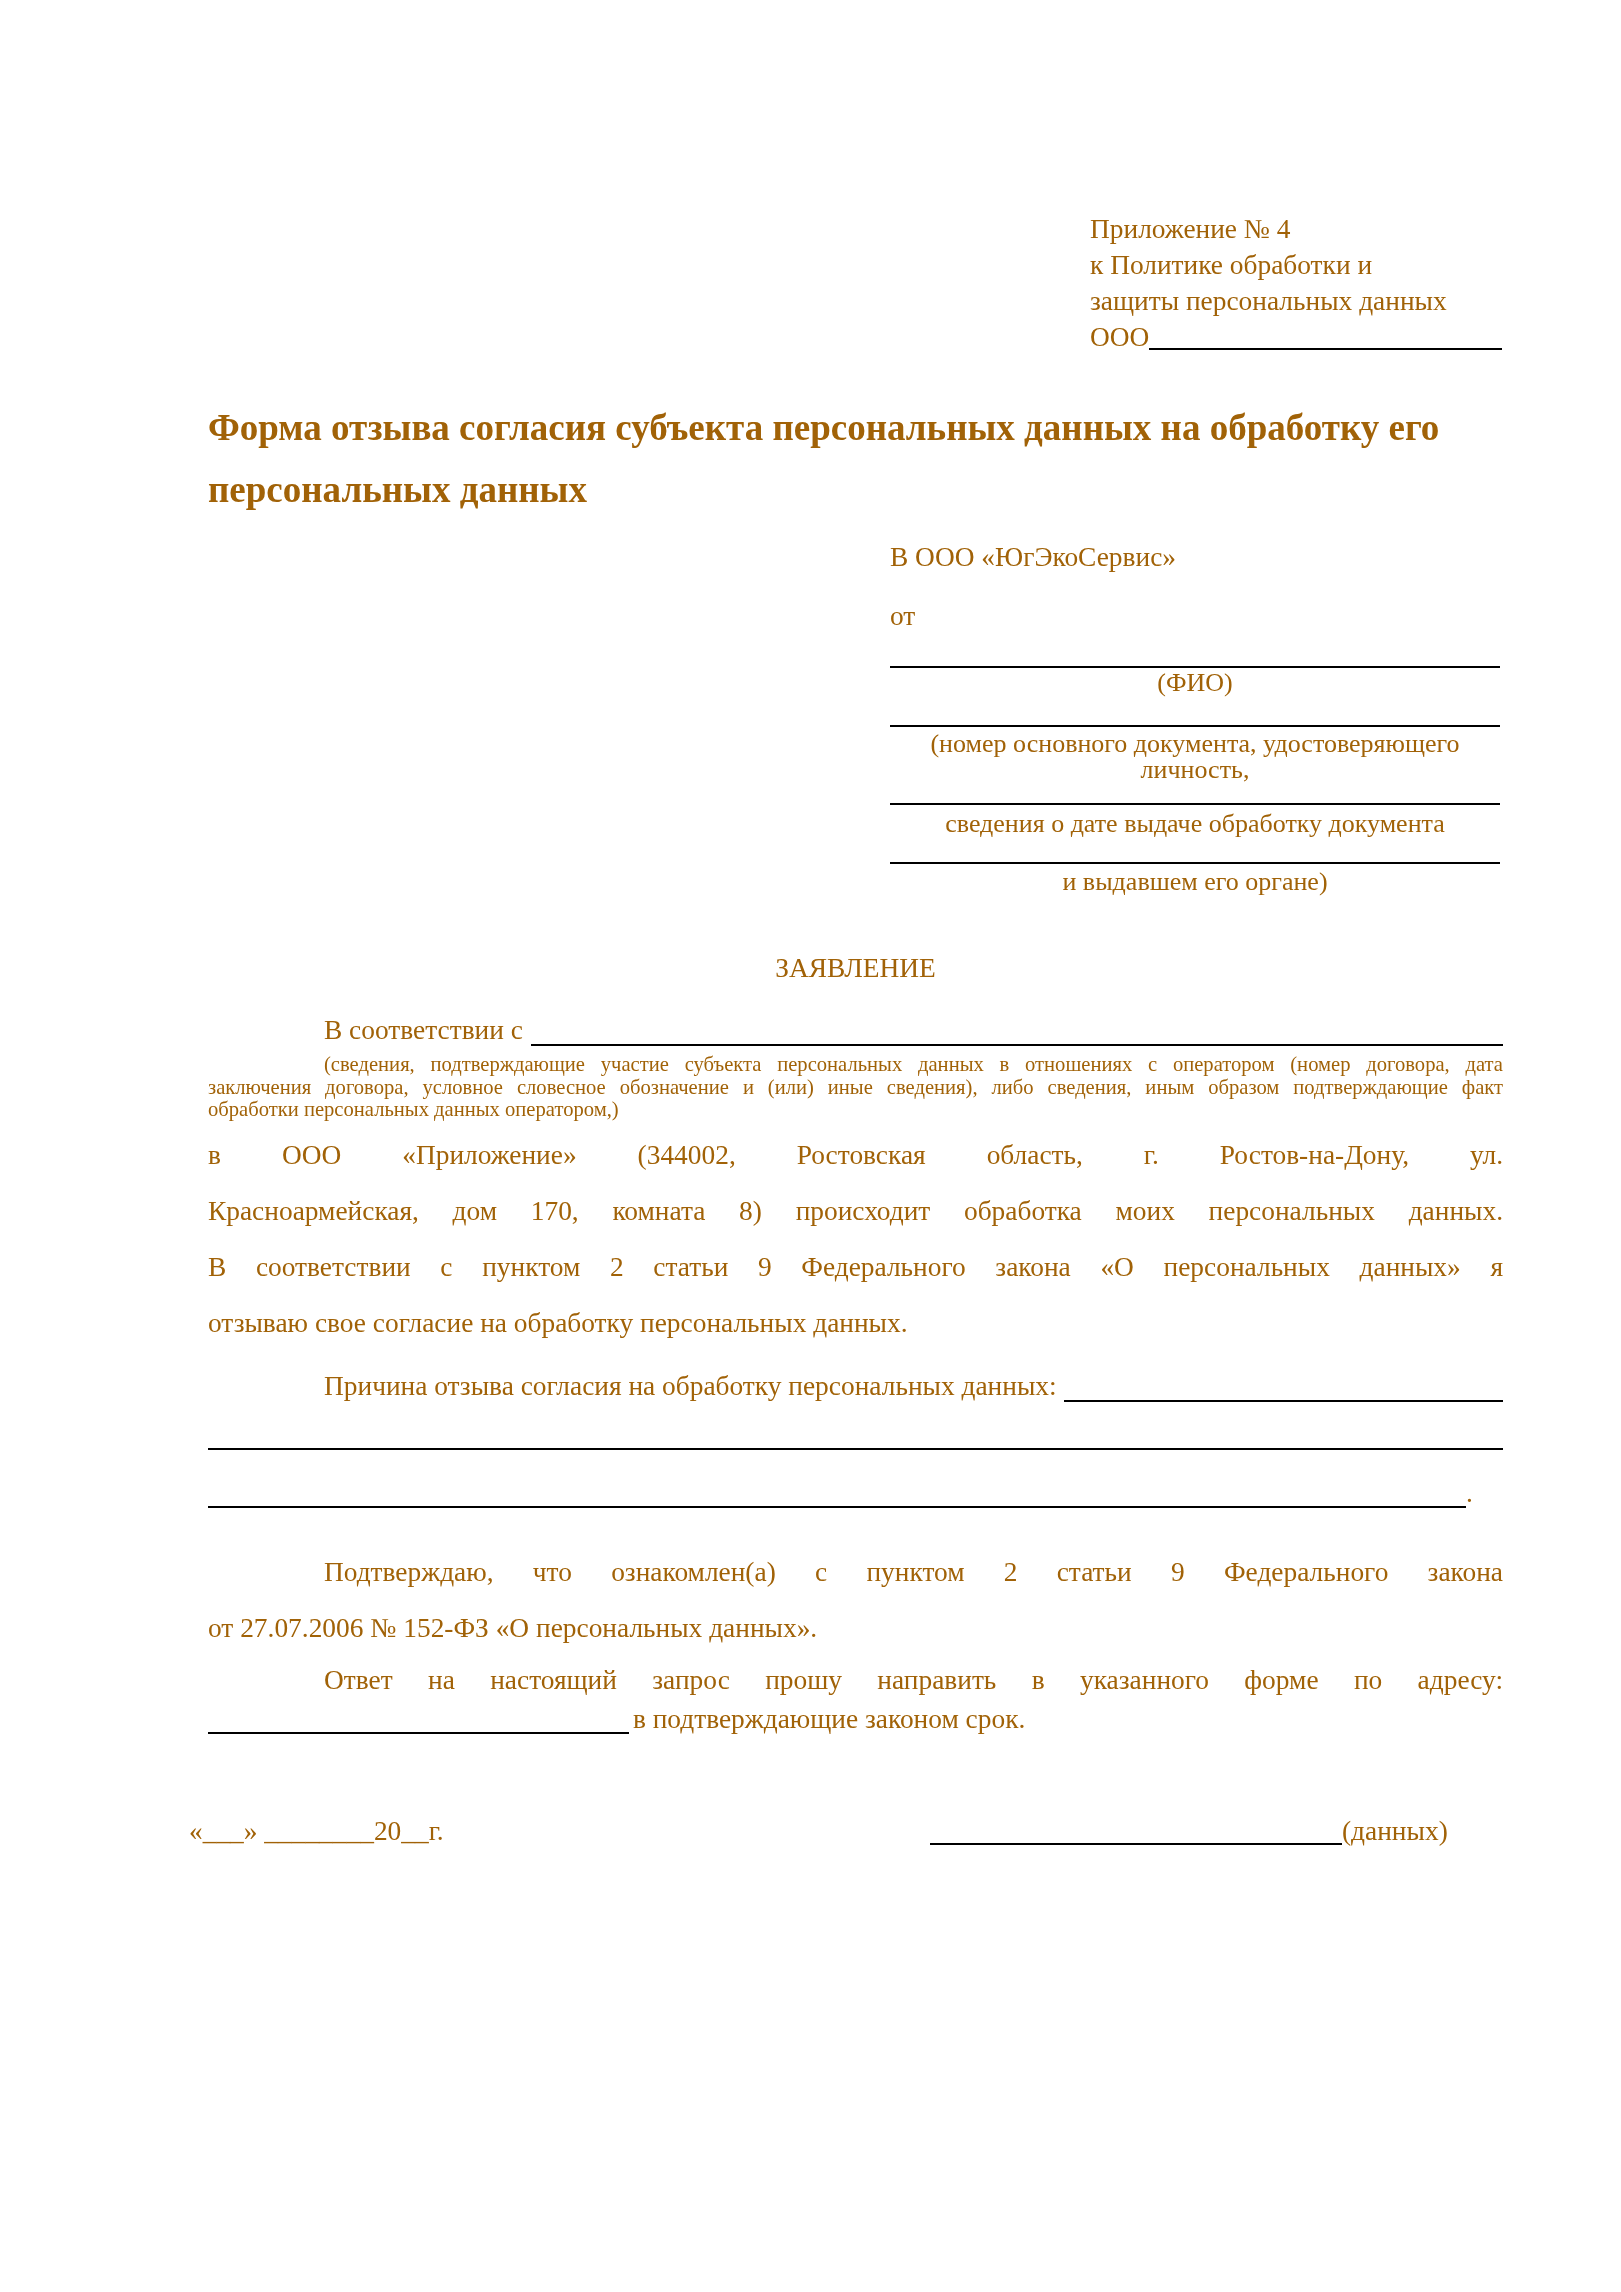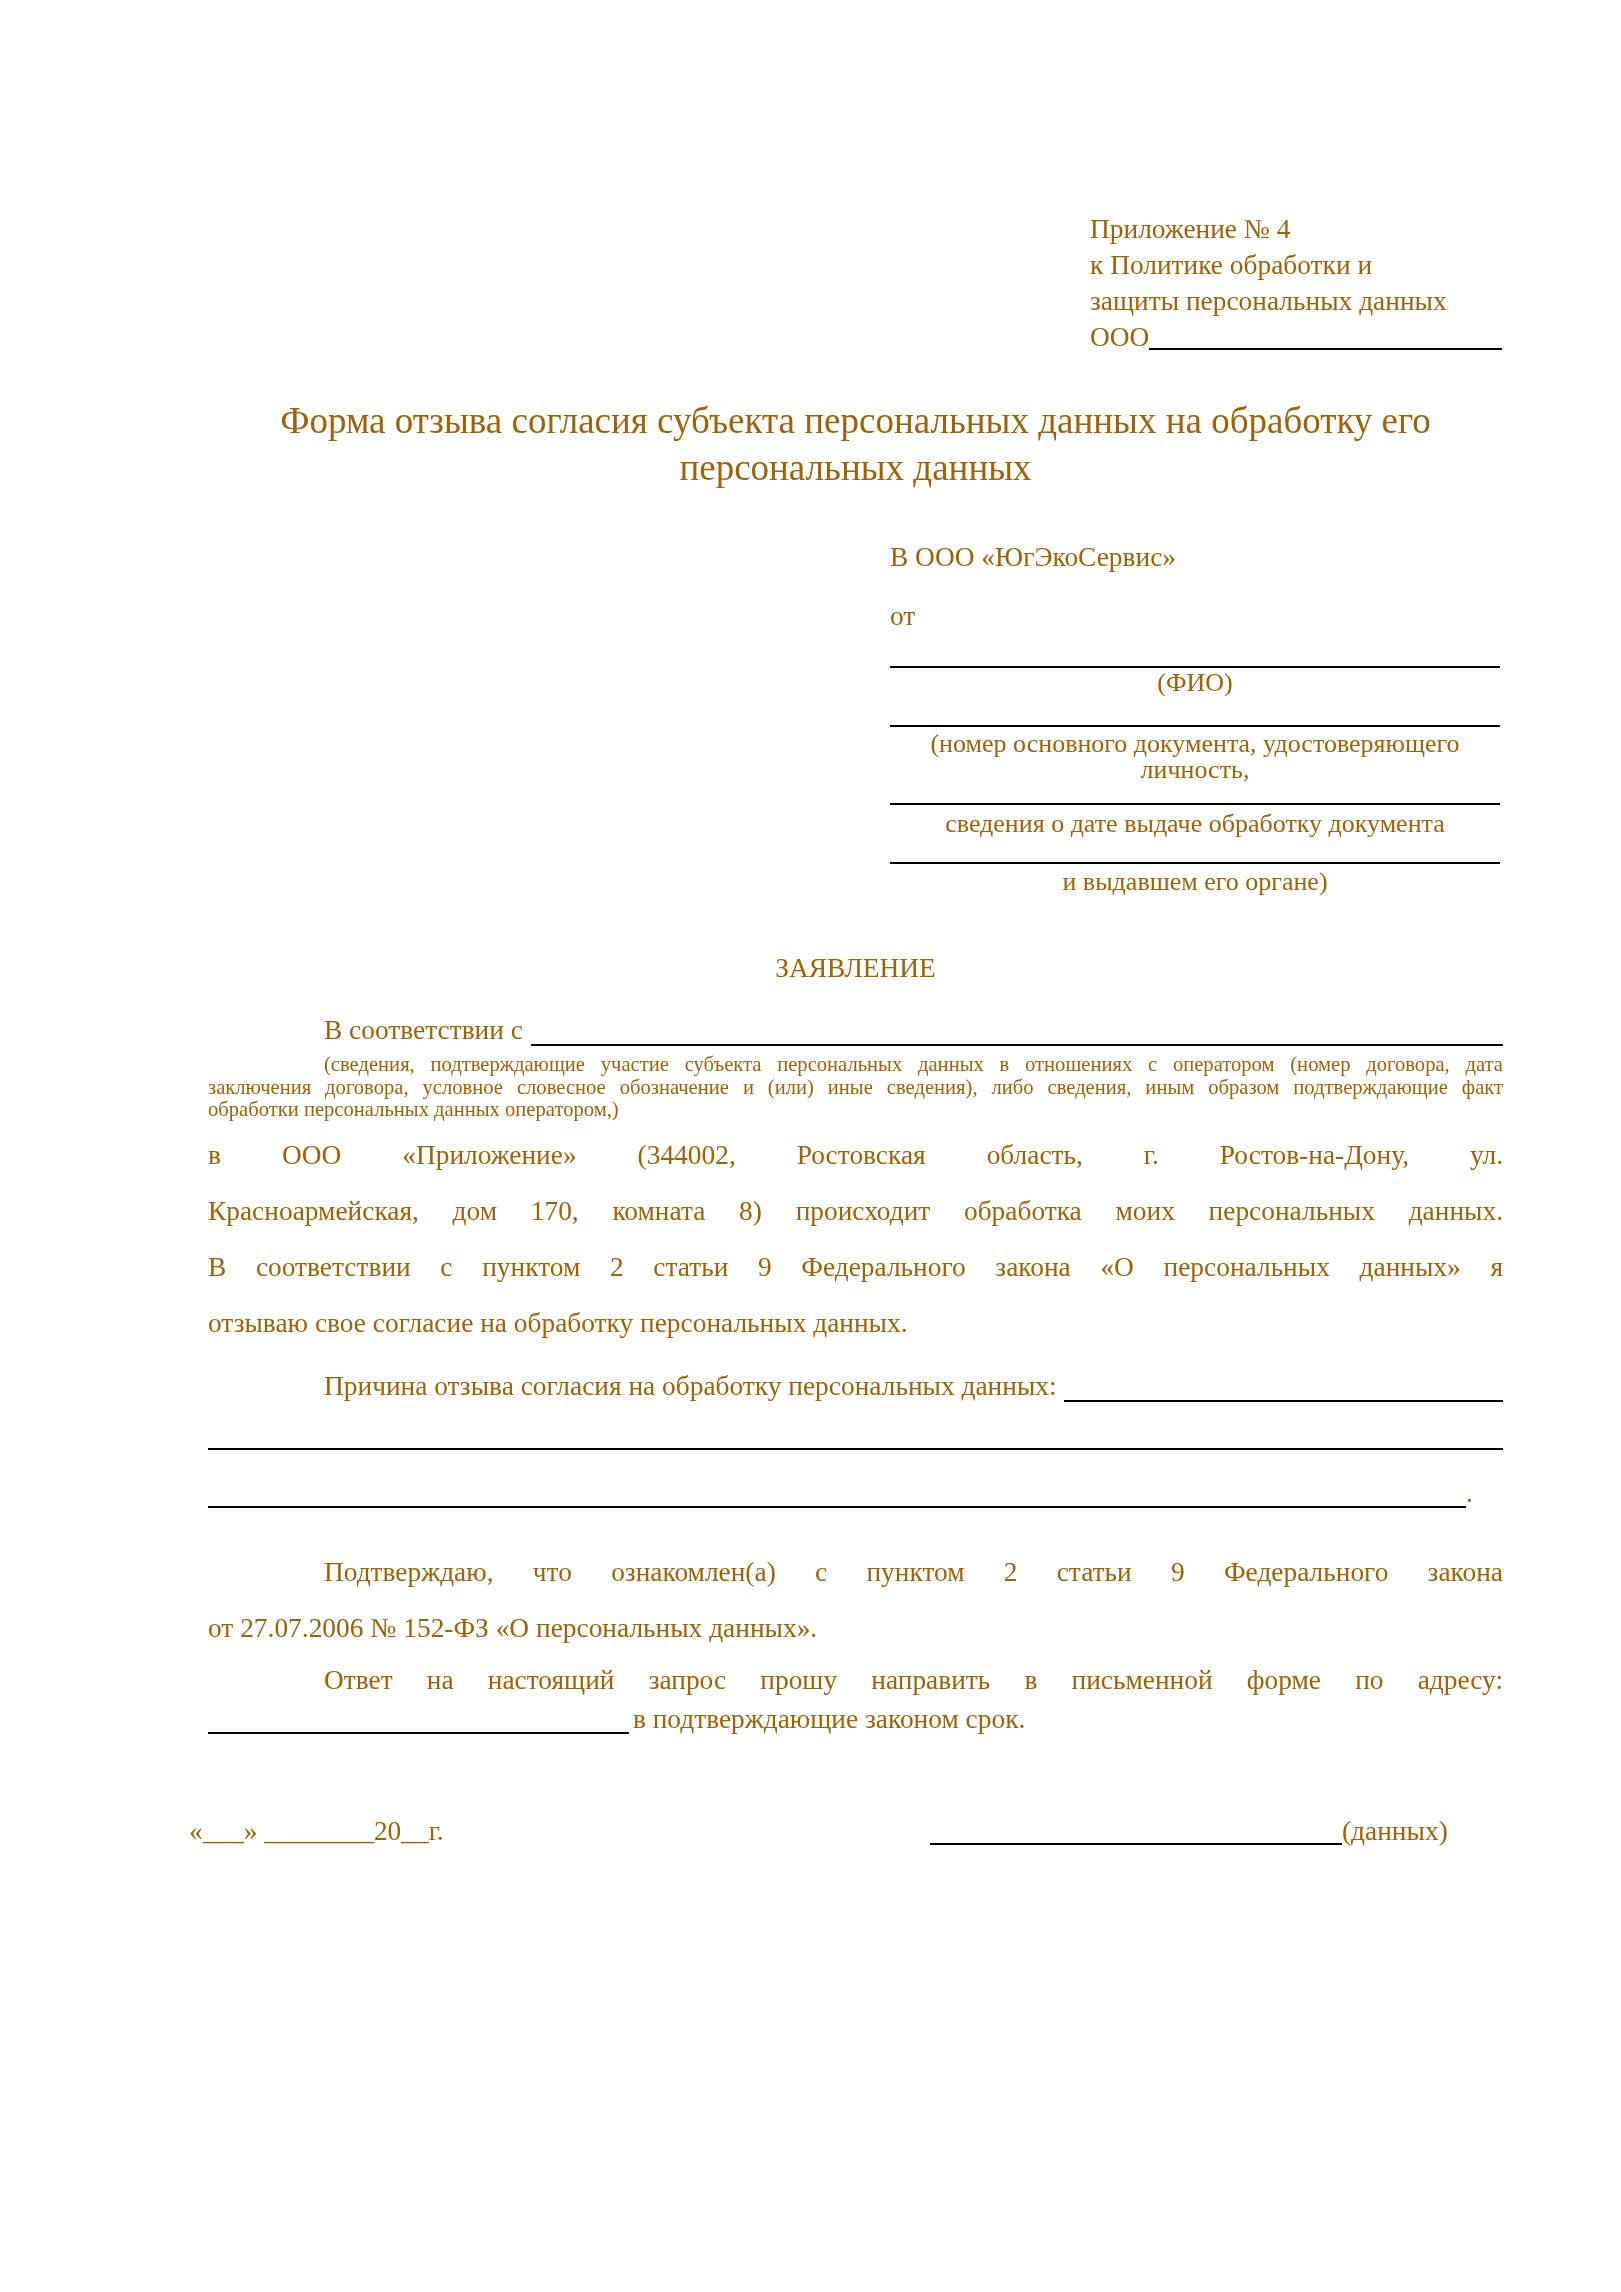--- a/index.html
+++ b/index.html
@@ -16,21 +16,21 @@
   .body-size{font-size:27.4px;line-height:33px;}
   .cap{font-size:26px;line-height:25.5px;text-align:center;}
   .fine{font-size:20.6px;line-height:22.5px;}
   
   .jl{text-align:justify;text-align-last:justify;}
   
   .blank-abs{position:absolute;border-top:2.9px solid #000;height:0;}
   .row{display:flex;text-align:center;}
   .fill{flex:1 1 auto;border-bottom:2.9px solid #000;align-self:flex-end;margin-bottom:2.9px;}
   .fill-fixed{flex:0 0 auto;border-bottom:2.9px solid #000;align-self:flex-end;margin-bottom:2.9px;}
-  .title{font-size:37px;line-height:47px;font-weight:normal;text-align:center;}
+  .title{font-size:37px;line-height:62px;font-weight:bold;text-align:left;}
   .para{font-size:27.4px;}
   .para .ln{height:56px;line-height:56px;white-space:nowrap;}
   .para .ln.jl{white-space:normal;}
   .indent{text-indent:116px;}
 </style>
 </head>
 <body>
 
 <div class="page">
 
@@ -90,21 +90,21 @@
     <span class="fill-fixed" style="width:1258px;"></span>
     <span>.</span>
   </div>
 
   <div class="abs para" style="left:208px;top:1544px;width:1295px;">
     <div class="ln jl indent">Подтверждаю, что ознакомлен(а) с пунктом 2 статьи 9 Федерального закона</div>
     <div class="ln">от 27.07.2006 № 152-ФЗ «О персональных данных».</div>
   </div>
 
   <div class="abs para" style="left:208px;top:1652px;width:1295px;">
-    <div class="ln jl indent">Ответ на настоящий запрос прошу направить в письменной форме по адресу:</div>
+    <div class="ln jl indent">Ответ на настоящий запрос прошу направить в указанного форме по адресу:</div>
   </div>
 
   <div class="abs row body-size" style="left:208px;top:1702px;width:1295px;height:35px;line-height:35px;">
     <span class="fill-fixed" style="width:421px;"></span>
     <span style="margin-left:3.9px;">в подтверждающие законом срок.</span>
   </div>
 
   <div class="abs body-size" style="left:189px;top:1815px;">«___» ________20__г.</div>
   <div class="abs row body-size" style="left:930px;top:1815px;height:33px;">
     <span class="fill-fixed" style="width:412px;"></span>

